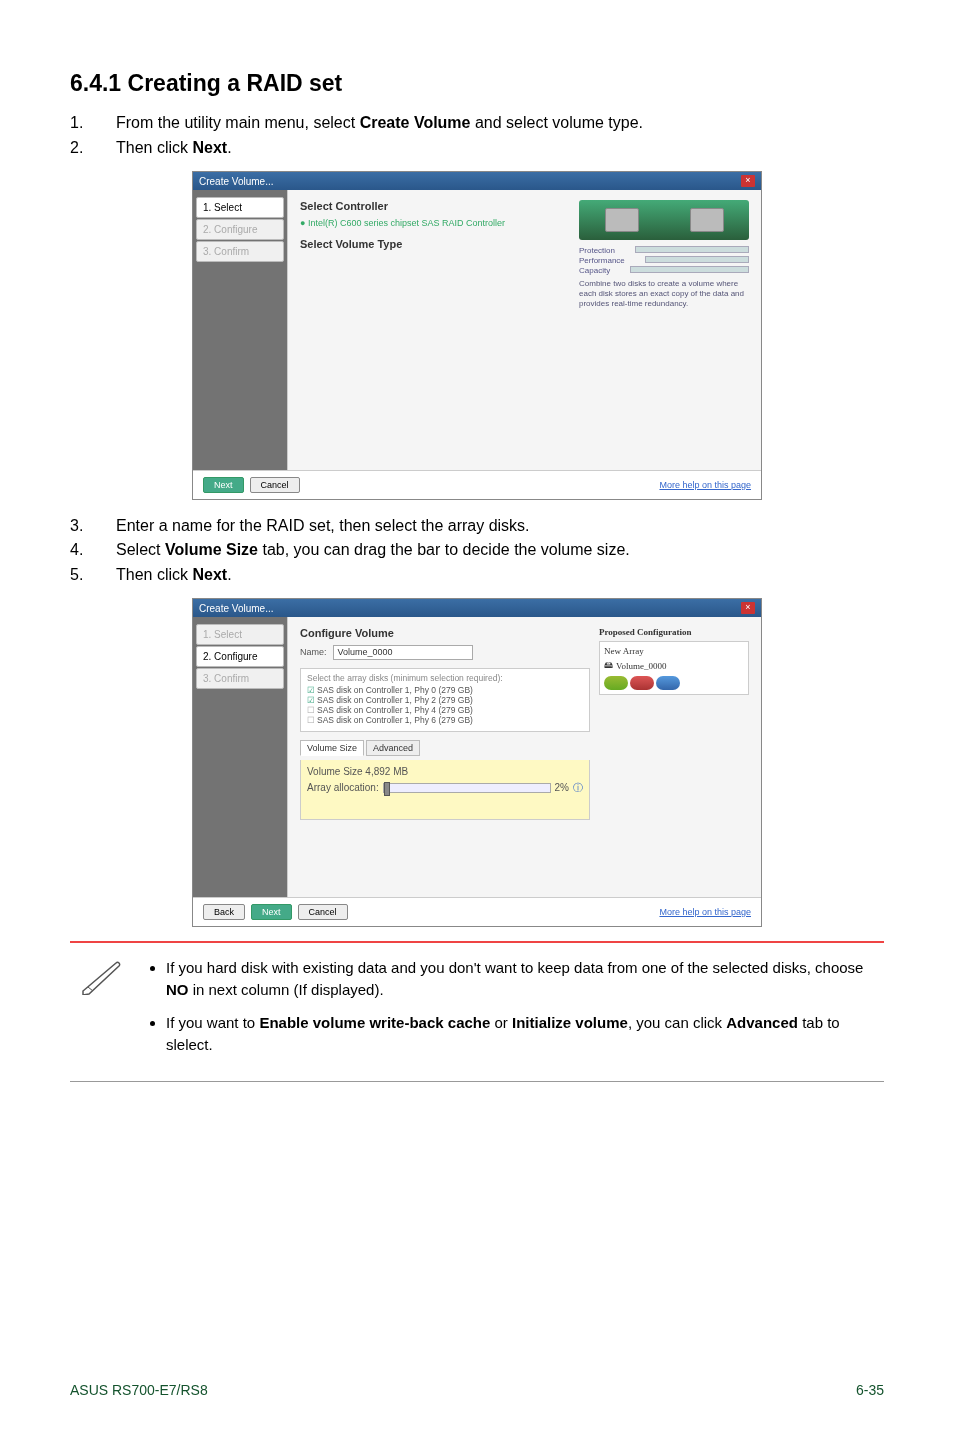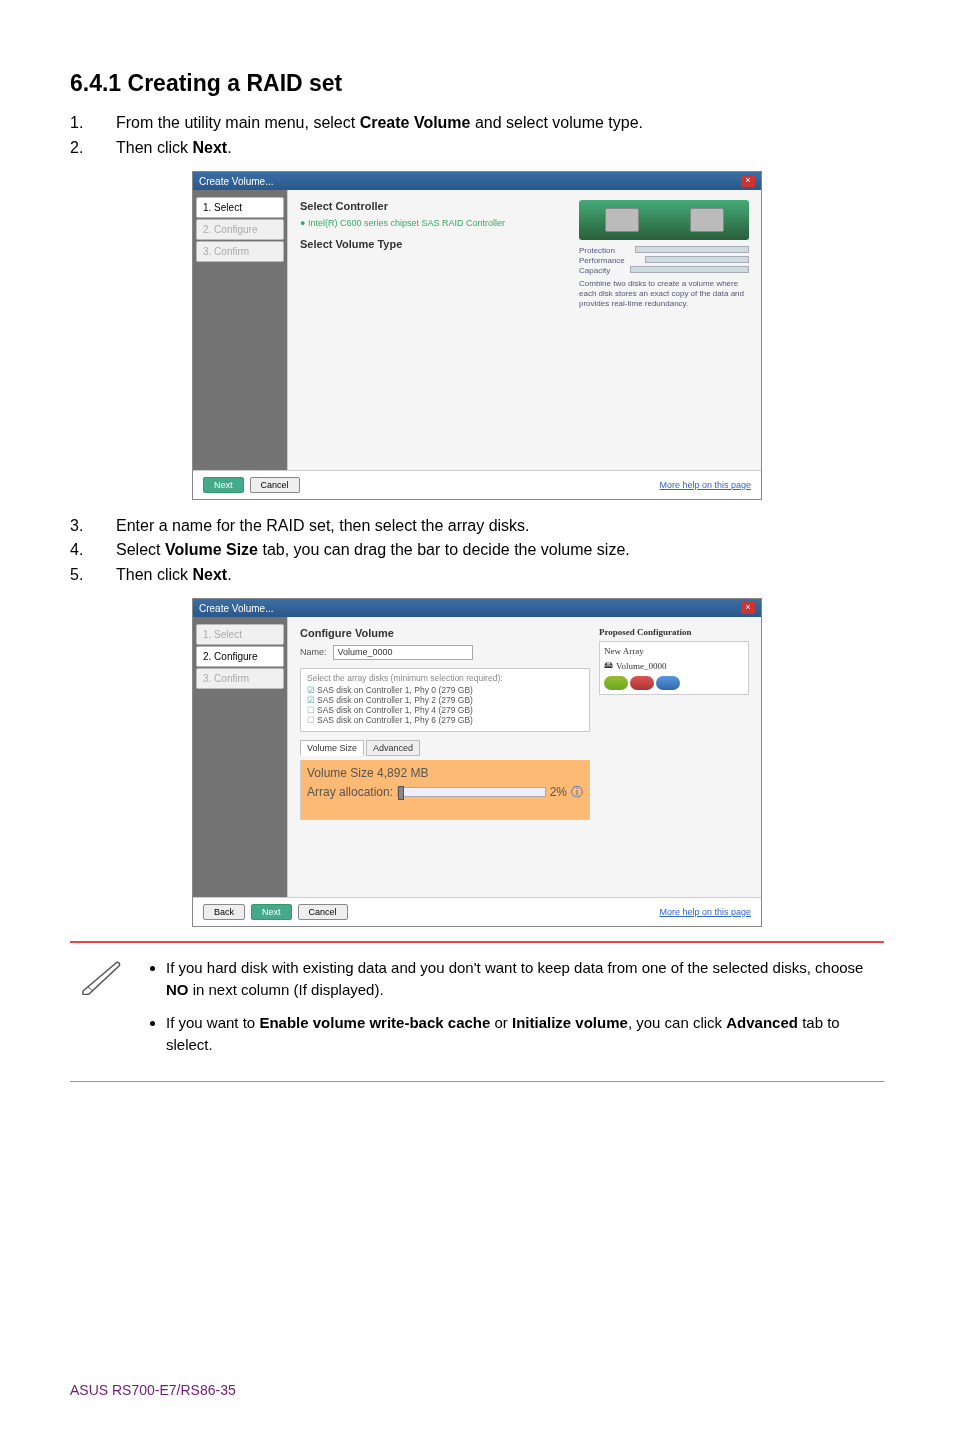--- a/index.html
+++ b/index.html
@@ -51,37 +51,37 @@
   .field-row { display: flex; align-items: center; gap: 6px; margin-bottom: 8px; }
   .field-row label { font-size: 9px; color: #555; }
   .field-row .inp { flex: 1; max-width: 140px; border: 1px solid #aaa; background: #fff; height: 15px; font-size: 9px; padding: 1px 4px; }
   .disk-box { border: 1px solid #ccc; background: #fff; height: 64px; padding: 4px 6px; font-size: 8.5px; color: #555; margin-bottom: 8px; }
   .disk-box div.ck::before { content: "☑ "; color: #4a8; }
   .disk-box div.nk::before { content: "☐ "; color: #aaa; }
   .disk-box .hint { color: #888; margin-bottom: 2px; }
   .tabs-sm { display: flex; gap: 2px; margin-bottom: 4px; }
   .tabs-sm span { font-size: 9px; border: 1px solid #bbb; padding: 2px 6px; background: #eee; }
   .tabs-sm span.act { background: #fff; border-bottom-color: #fff; }
-  .vol-box { border: 1px solid #ccc; border-top: none; background: #fdba74; padding: 6px; font-size: 12px; color: #555; height: 60px; }
+  .vol-box { border: 1px solid #ccc; border-top: none; background: #fef9c3; padding: 6px; font-size: 10px; color: #555; height: 60px; }
   .side-panel { position: absolute; right: 12px; top: 10px; width: 150px; font-size: 9px; font-family: Liberation Serif, serif; }
   .side-panel .hdr { font-weight: bold; color: #333; margin-bottom: 4px; }
   .side-panel .box { border: 1px solid #ccc; padding: 4px; background: #fff; min-height: 40px; }
   .chips { display: flex; gap: 2px; margin-top: 2px; }
   .chips span { width: 24px; height: 14px; border-radius: 7px; }
   .chips .c1{ background: linear-gradient(#9b3,#6a2);}
   .chips .c2{ background: linear-gradient(#d55,#a33);}
   .chips .c3{ background: linear-gradient(#59d,#36a);}
 
   .note-block { display: flex; gap: 24px; border-top: 2px solid #ef4444; border-bottom: 1px solid #999; padding: 14px 0; margin-top: 6px; }
   .note-icon { width: 44px; height: 38px; position: relative; flex-shrink: 0; margin-left: 10px;}
   .note-icon svg { width: 44px; height: 38px; }
   .note-list { flex: 1; font-size: 15px; line-height: 1.5; }
   .note-list li { list-style: disc; margin: 0 0 10px 18px; }
 
-  .footer { position: absolute; bottom: 40px; left: 70px; right: 70px; display: flex; font-size: 14px; color: #701a75; border-top: 0; }
+  .footer { position: absolute; bottom: 40px; left: 70px; right: 70px; display: flex; justify-content: space-between; font-size: 14px; color: #14532d; border-top: 0; }
 </style>
 </head>
 <body>
 
 <div class="page">
   <h2>6.4.1    Creating a RAID set</h2>
 
   <ol class="steps">
     <li>
       <span class="num">1.</span>

